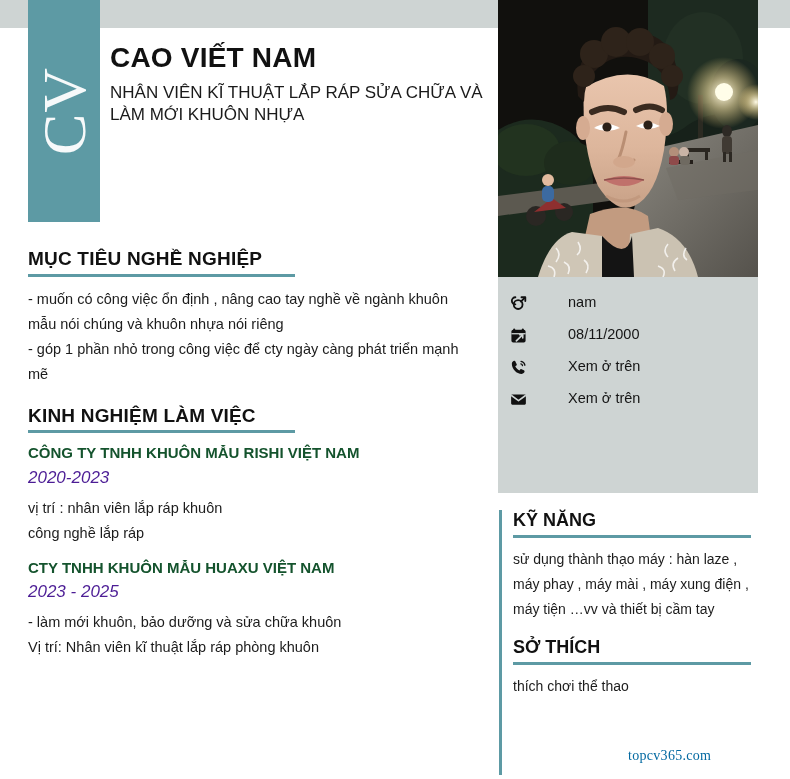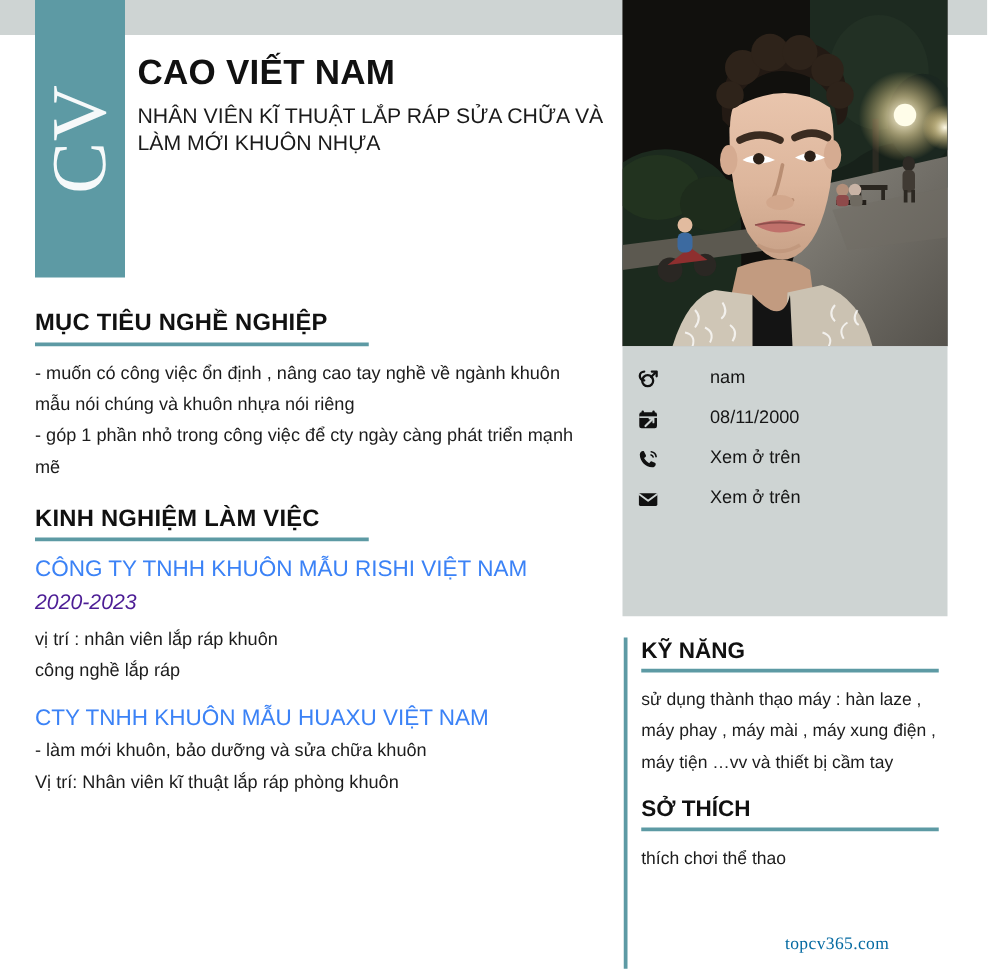--- a/index.html
+++ b/index.html
@@ -123,23 +123,23 @@
   }
   .body-line {
     font-size: 14.5px;
     color: #1c1c1c;
     line-height: 1.72;
     margin: 0;
   }
   .gap-sm { height: 18px; }
   .gap-xs { height: 12px; }
   .job-company {
-    font-size: 18px;
-    font-weight: normal;
-    color: #3b82f6;
+    font-size: 15px;
+    font-weight: bold;
+    color: #14532d;
     margin: 0 0 3px 0;
     line-height: 1.35;
   }
   .job-dates {
     font-size: 17px;
     font-style: italic;
     color: #4c1d95;
     margin: 0 0 6px 0;
     line-height: 1.35;
   }
@@ -368,20 +368,21 @@
       <div class="job-company">CÔNG TY TNHH KHUÔN MẪU RISHI VIỆT NAM</div>
       <div class="job-dates">2020-2023</div>
       <p class="body-line">vị trí : nhân viên lắp ráp khuôn</p>
       <p class="body-line">công nghề lắp ráp</p>
     </div>
 
     <div class="gap-xs"></div>
 
     <div>
       <div class="job-company">CTY TNHH KHUÔN MẪU HUAXU VIỆT NAM</div>
+      <div class="job-dates">2023 - 2025</div>
       <p class="body-line">- làm mới khuôn, bảo dưỡng và sửa chữa khuôn</p>
       <p class="body-line">Vị trí: Nhân viên kĩ thuật lắp ráp phòng khuôn</p>
     </div>
   </div>
 
   <div class="contact-list">
 
     <div class="contact-row">
       <span class="ic">
         <svg width="17" height="17" viewBox="0 0 24 24" fill="#111111">

